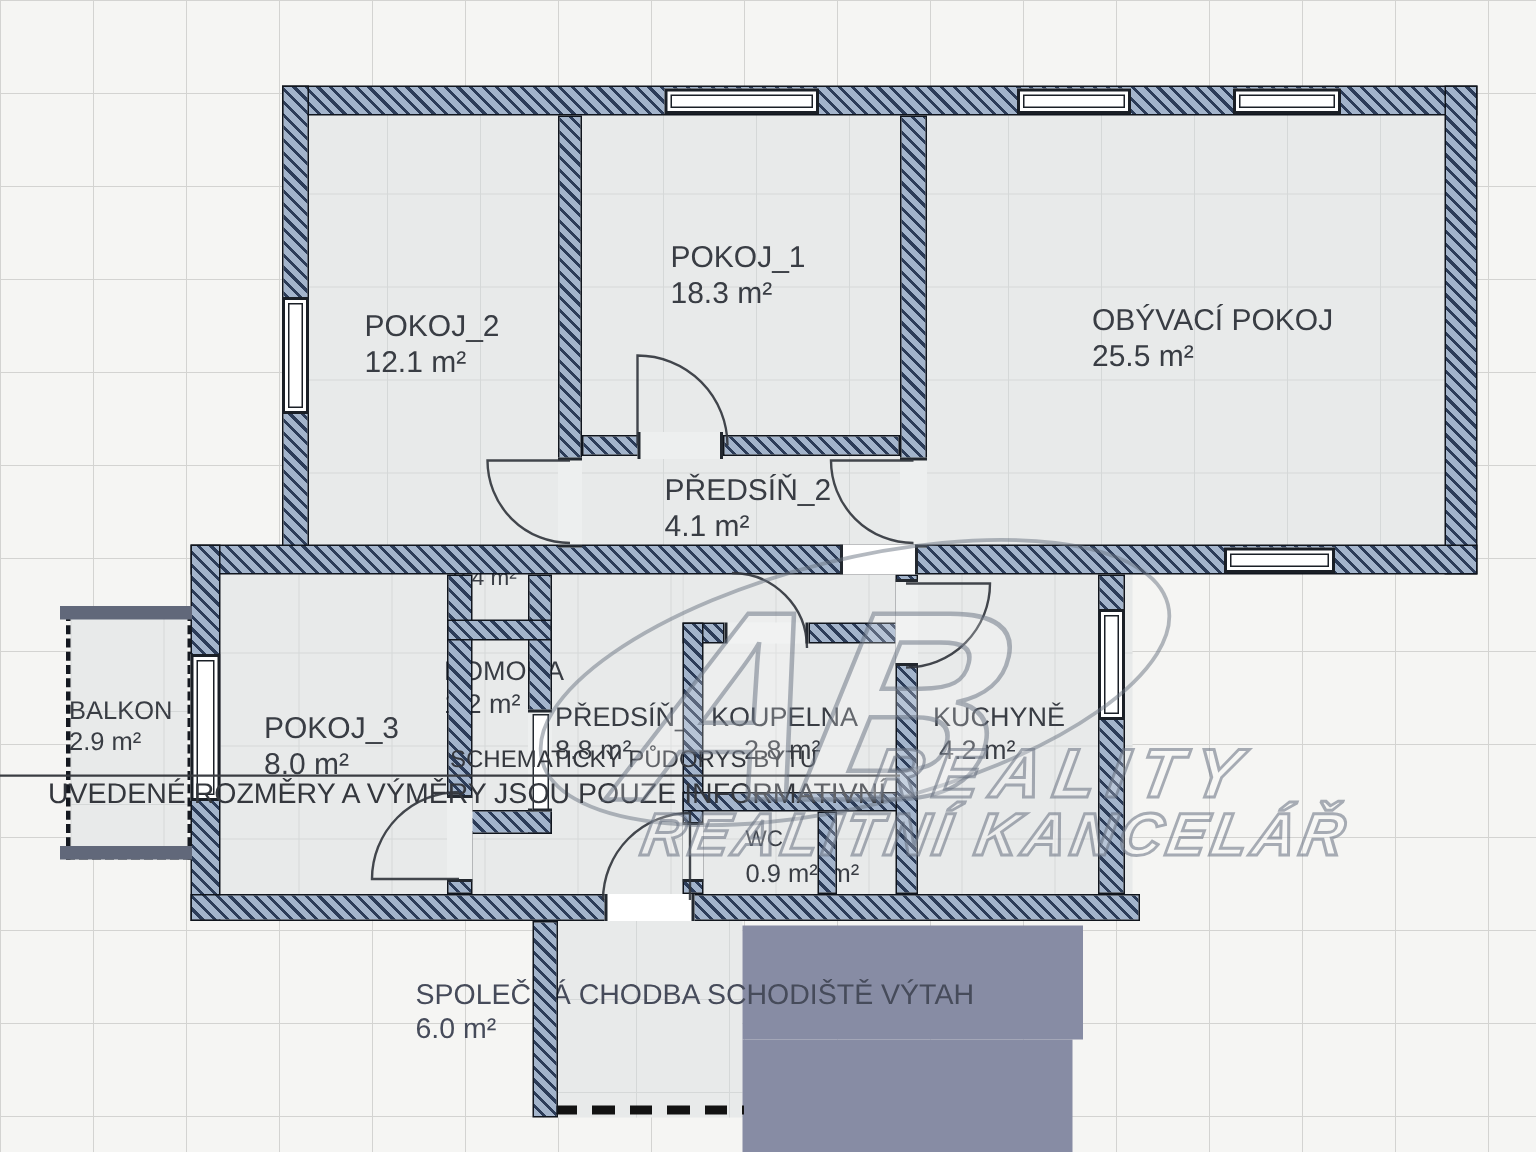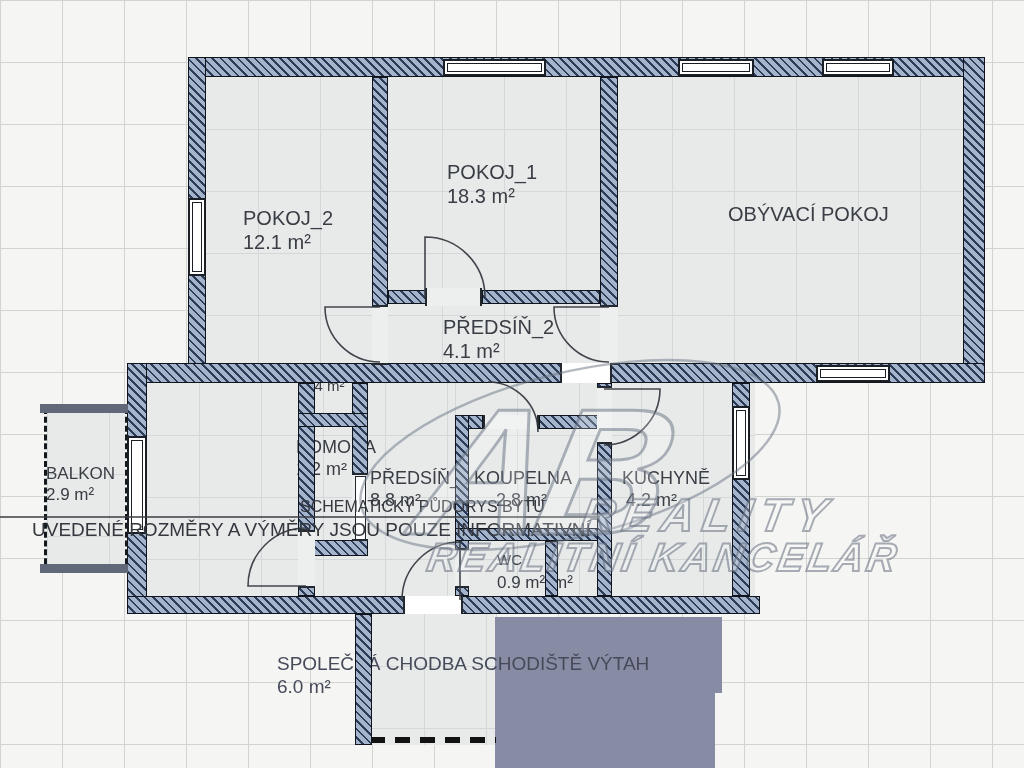--- a/index.html
+++ b/index.html
@@ -68,24 +68,29 @@
   <div class="lbl" style="left:447px;top:160px">
     <span>POKOJ_1</span>
     <span>18.3 m²</span>
   </div>
   <div class="lbl" style="left:243px;top:206px">
     <span>POKOJ_2</span>
     <span>12.1 m²</span>
   </div>
   <div class="lbl" style="left:728px;top:202px">
     <span>OBÝVACÍ POKOJ</span>
+    <span>25.5 m²</span>
   </div>
   <div class="lbl" style="left:443px;top:315px">
     <span>PŘEDSÍŇ_2</span>
     <span>4.1 m²</span>
+  </div>
+  <div class="lbl" style="left:176px;top:474px">
+    <span>POKOJ_3</span>
+    <span>8.0 m²</span>
   </div>
   <div class="lbl sm" style="left:296px;top:437px">
     <span>KOMORA</span>
     <span>1.2 m²</span>
   </div>
   <div class="lbl xs" style="left:302px;top:377px;width:44px;white-space:normal">
     <span>0.4 m²</span>
   </div>
   <div class="lbl sm" style="left:370px;top:468px">
     <span>PŘEDSÍŇ_1</span>

